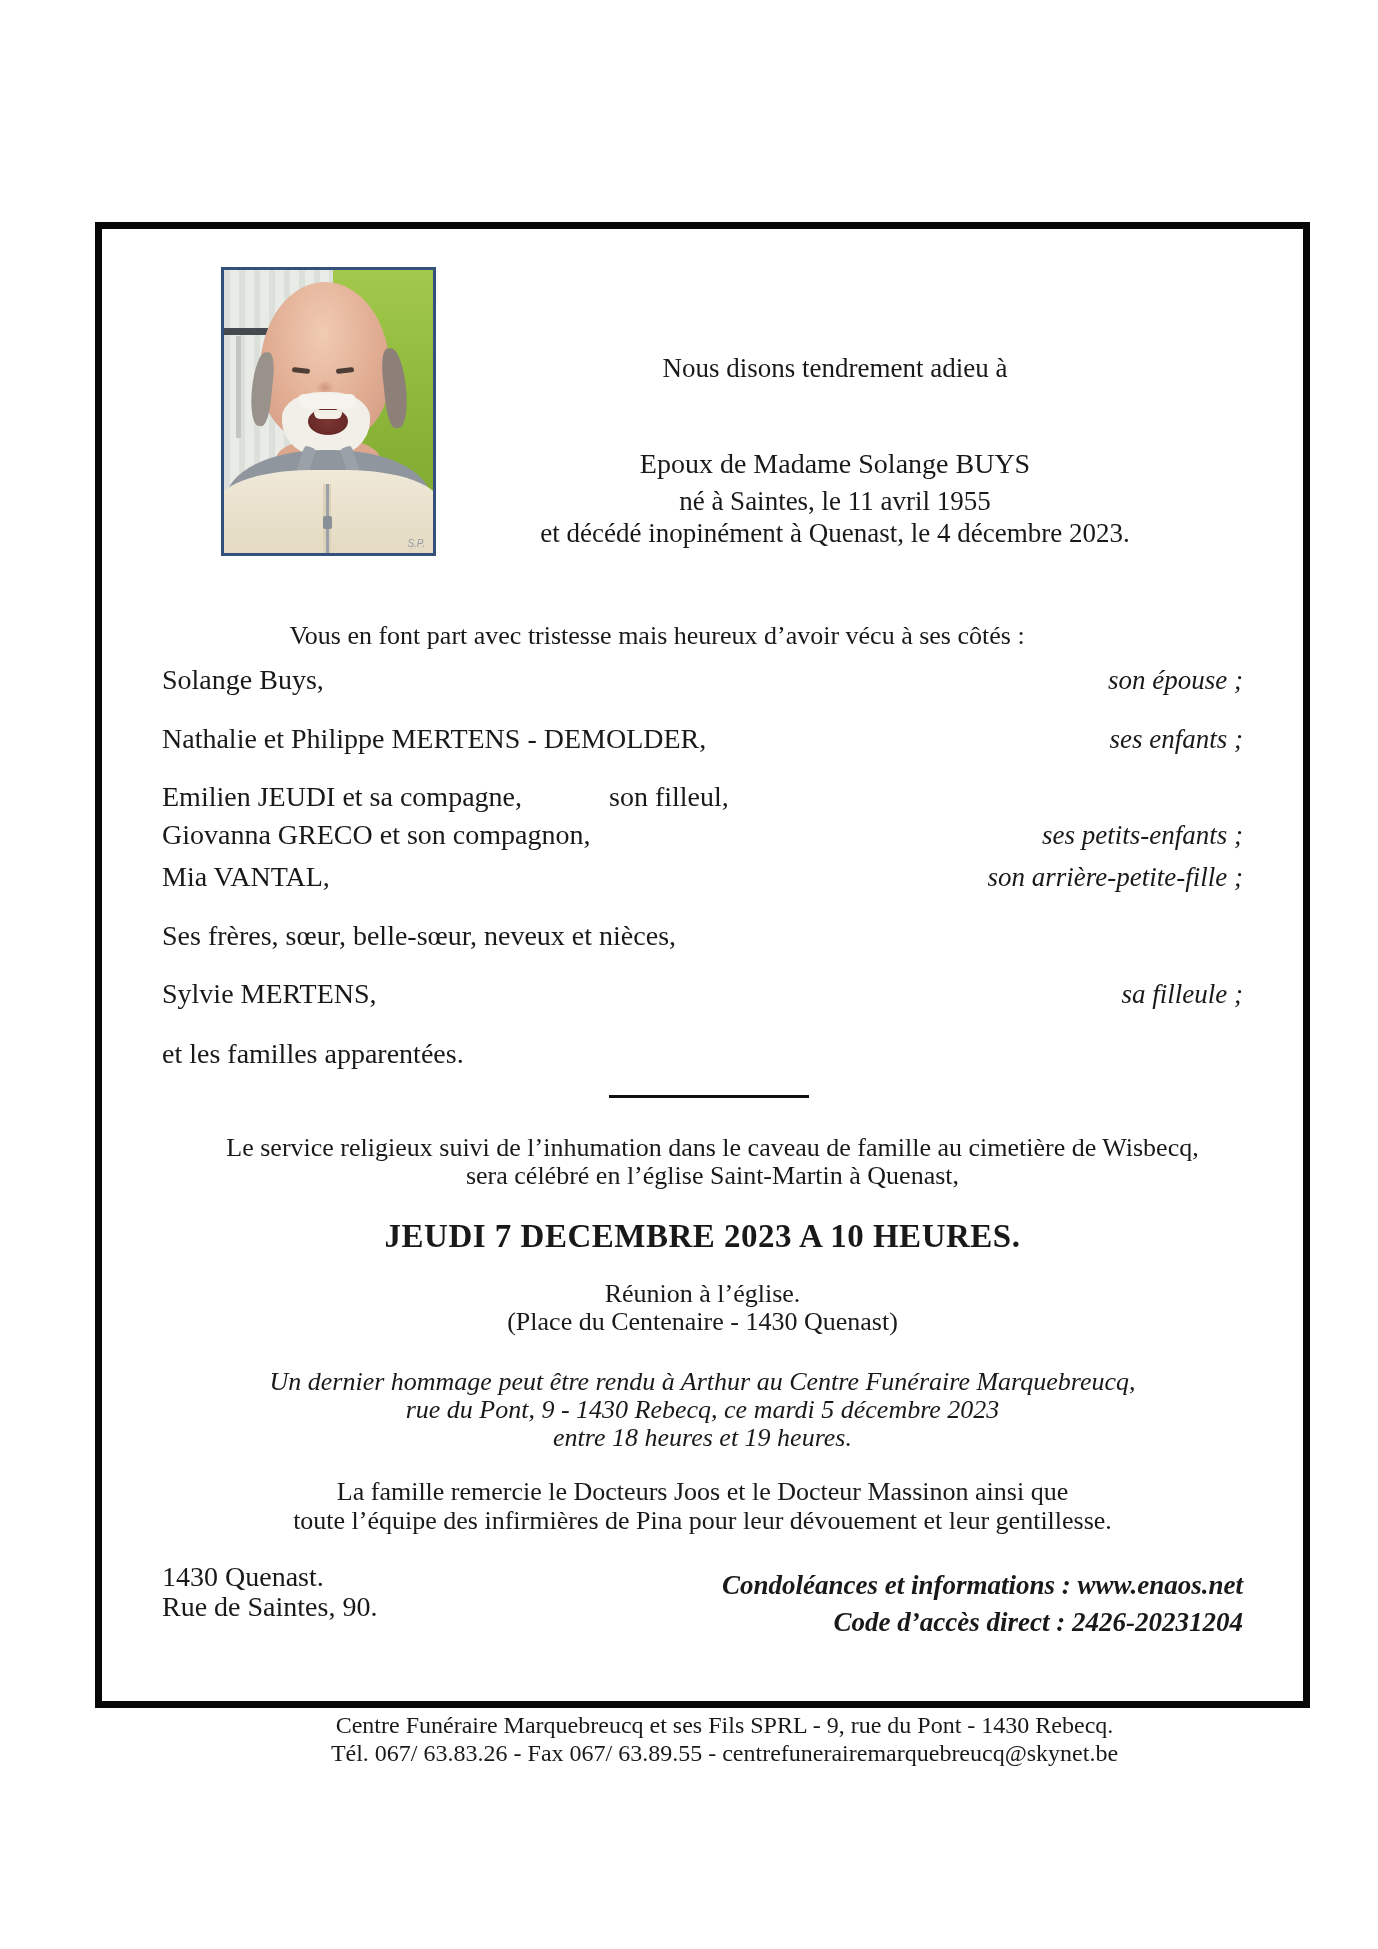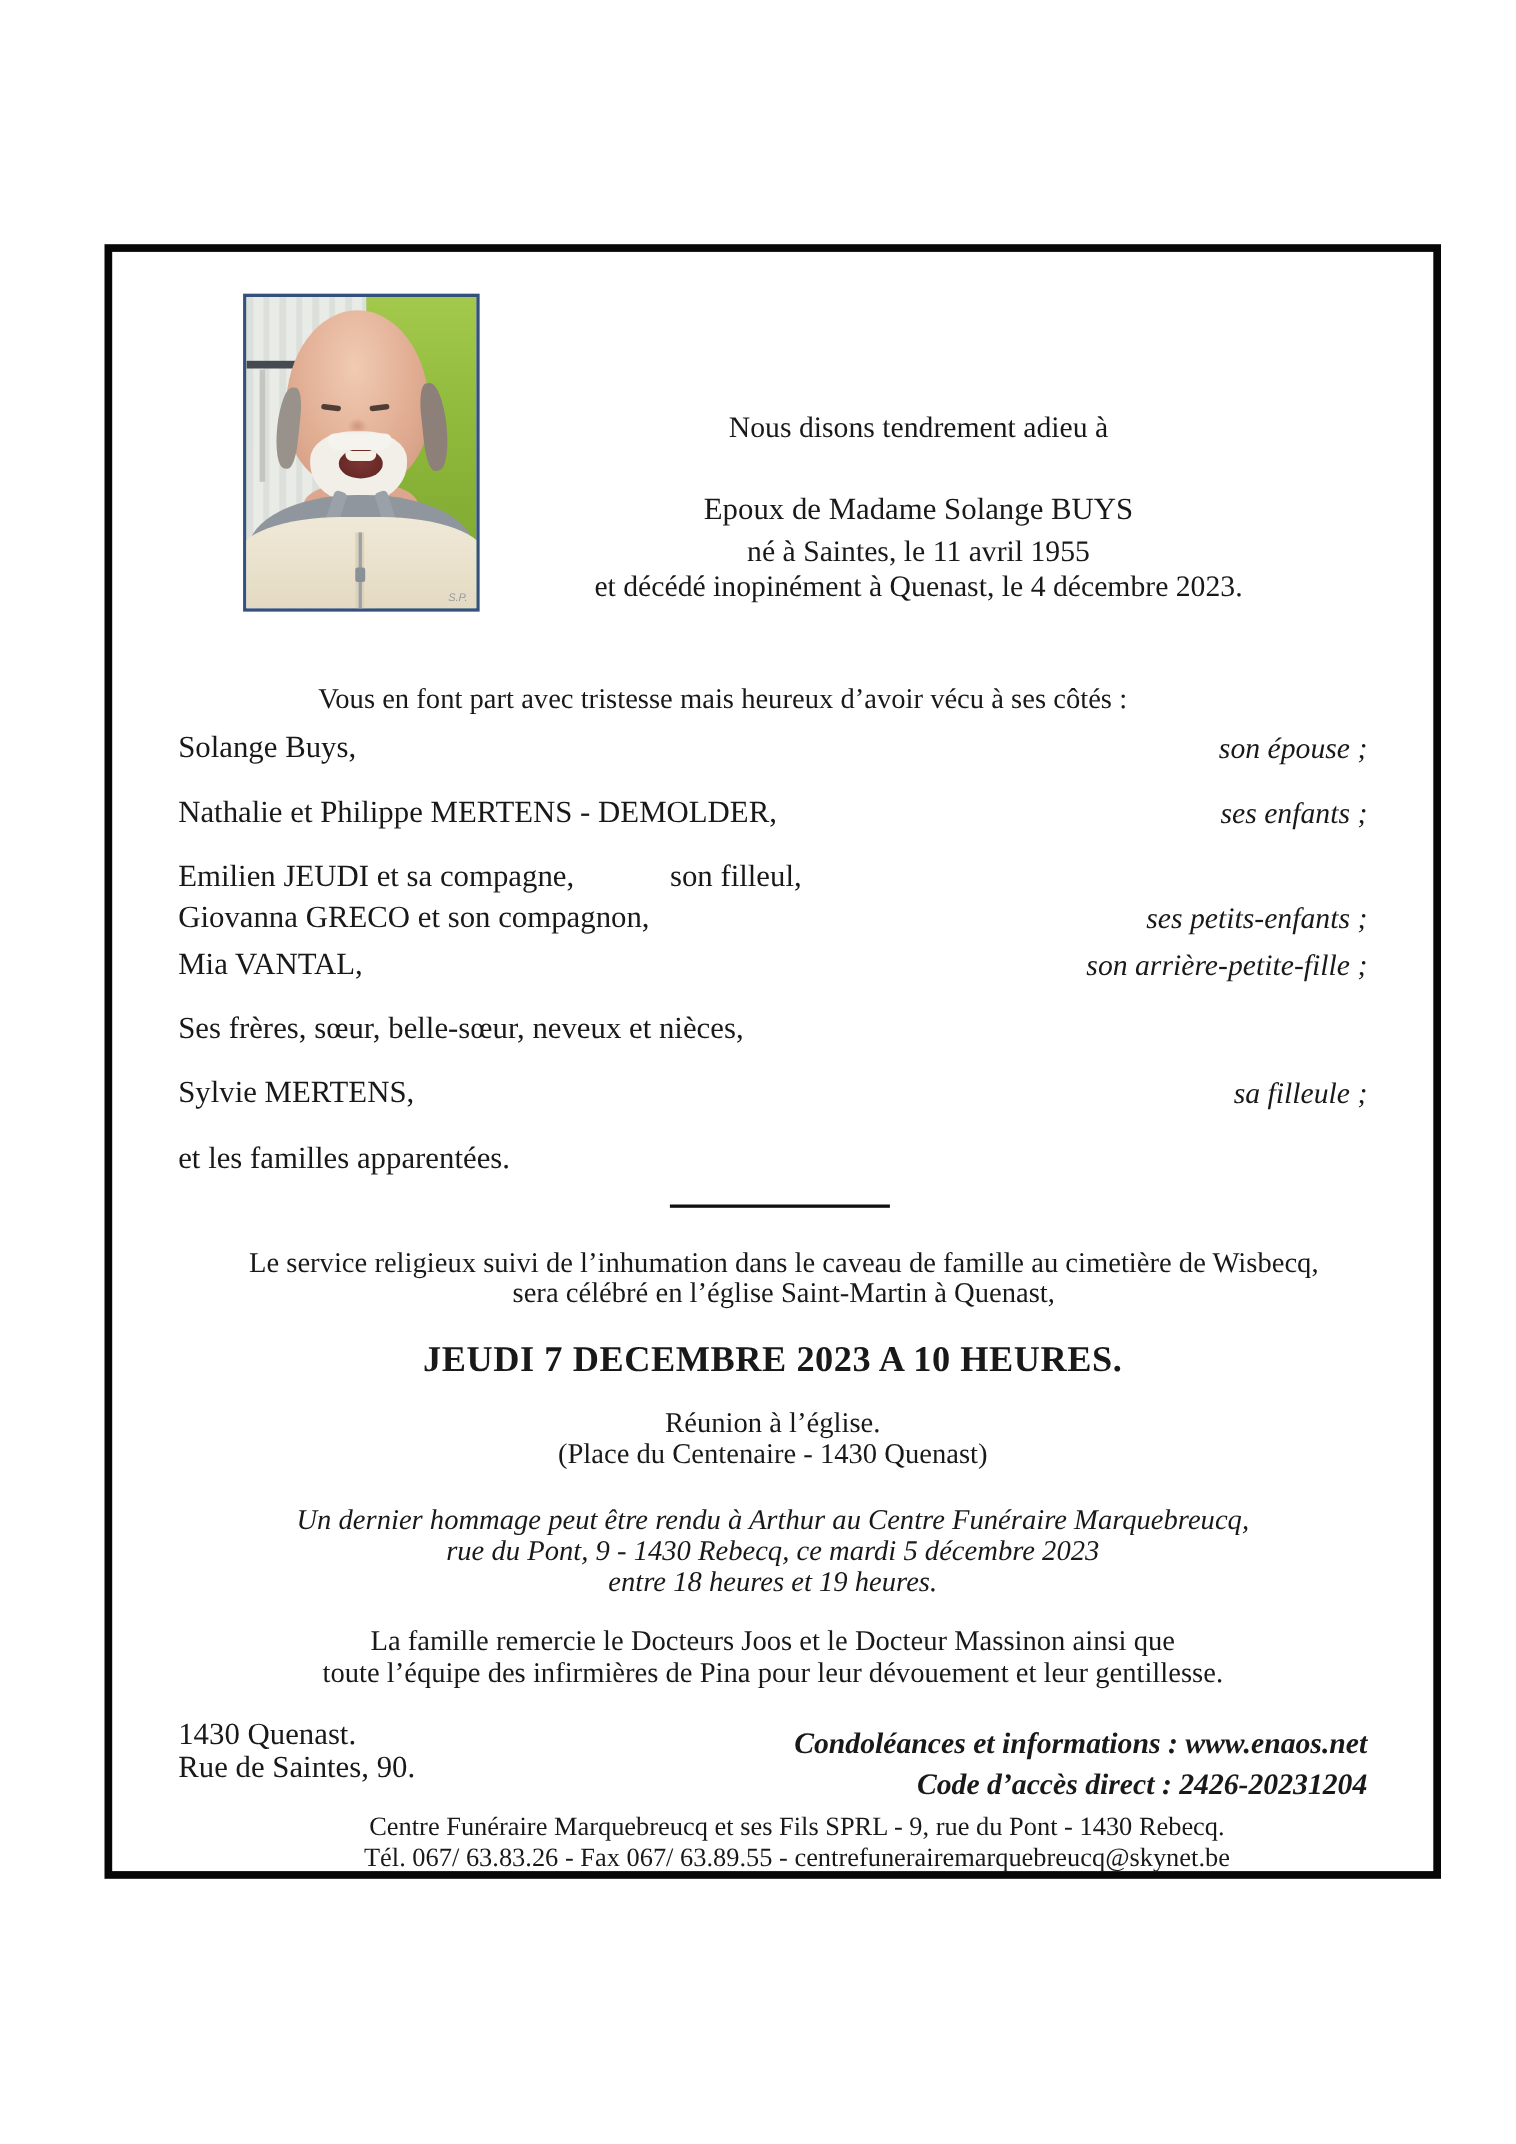--- a/index.html
+++ b/index.html
@@ -51,21 +51,21 @@
   .ph-sweater{position:absolute;left:-8px;top:200px;width:225px;height:83px;
     background:linear-gradient(180deg,#f0e9d8,#e4dac2);border-radius:42% 42% 0 0;}
   .ph-placket{position:absolute;left:99px;top:214px;width:8px;height:69px;background:#ddd2b9;}
   .ph-zip{position:absolute;left:102px;top:214px;width:3px;height:69px;background:#9aa1a8;}
   .ph-zippull{position:absolute;left:99px;top:246px;width:9px;height:13px;background:#8a9097;border-radius:2px;}
   .ph-logo{position:absolute;right:8px;bottom:4px;font-size:10px;font-style:italic;color:#959ca4;font-family:"Liberation Sans",sans-serif;}
 
   
   .header-text{position:absolute;left:240px;top:0;width:986px;height:330px;}
   .header-text > div{position:absolute;left:0;right:0;text-align:center;}
-  .h-nous{top:124px;font-size:27px;line-height:30px;margin-top:20px;}
+  .h-nous{top:124px;font-size:27px;line-height:30px;}
   .h-title{top:166px;font-size:42px;line-height:54px;font-weight:bold;letter-spacing:.5px;}
   .h-spouse{top:220px;font-size:28px;line-height:30px;}
   .h-birth{top:258px;font-size:27px;line-height:29px;}
   .h-death{top:290px;font-size:27px;line-height:29px;}
 
   
   .vous-line{position:absolute;left:0;top:392px;width:1110px;text-align:center;
     font-size:26px;line-height:29px;}
   .family-row{position:absolute;left:60px;right:60px;font-size:28px;line-height:32px;}
   .family-row .row-right{float:right;font-style:italic;font-size:27px;}
@@ -78,21 +78,21 @@
   
   .centered{position:absolute;left:0;right:0;text-align:center;}
   .service{top:905px;font-size:26px;line-height:28px;margin-left:20px;}
   .jeudi{top:989px;font-size:33px;line-height:37px;font-weight:bold;letter-spacing:.5px;}
   .reunion{top:1051px;font-size:26px;line-height:28px;}
   .hommage{top:1139px;font-size:26px;line-height:28px;font-style:italic;}
   .thanks{top:1248px;font-size:26px;line-height:29px;}
   .contact-left{position:absolute;left:60px;top:1333px;font-size:28px;line-height:30px;}
   .contact-right{position:absolute;right:60px;top:1338px;text-align:right;
     font-size:27px;line-height:37px;font-weight:bold;font-style:italic;}
-  .footer{top:1418px;font-size:24px;line-height:28px;padding-left:44px;}
+  .footer{top:1482px;font-size:24px;line-height:28px;padding-left:44px;}
 </style>
 </head>
 <body>
 
 <div class="page">
   <div class="card">
 
     <div class="photo">
       <div class="ph-bg-left"></div>
       <div class="ph-bg-green"></div>

